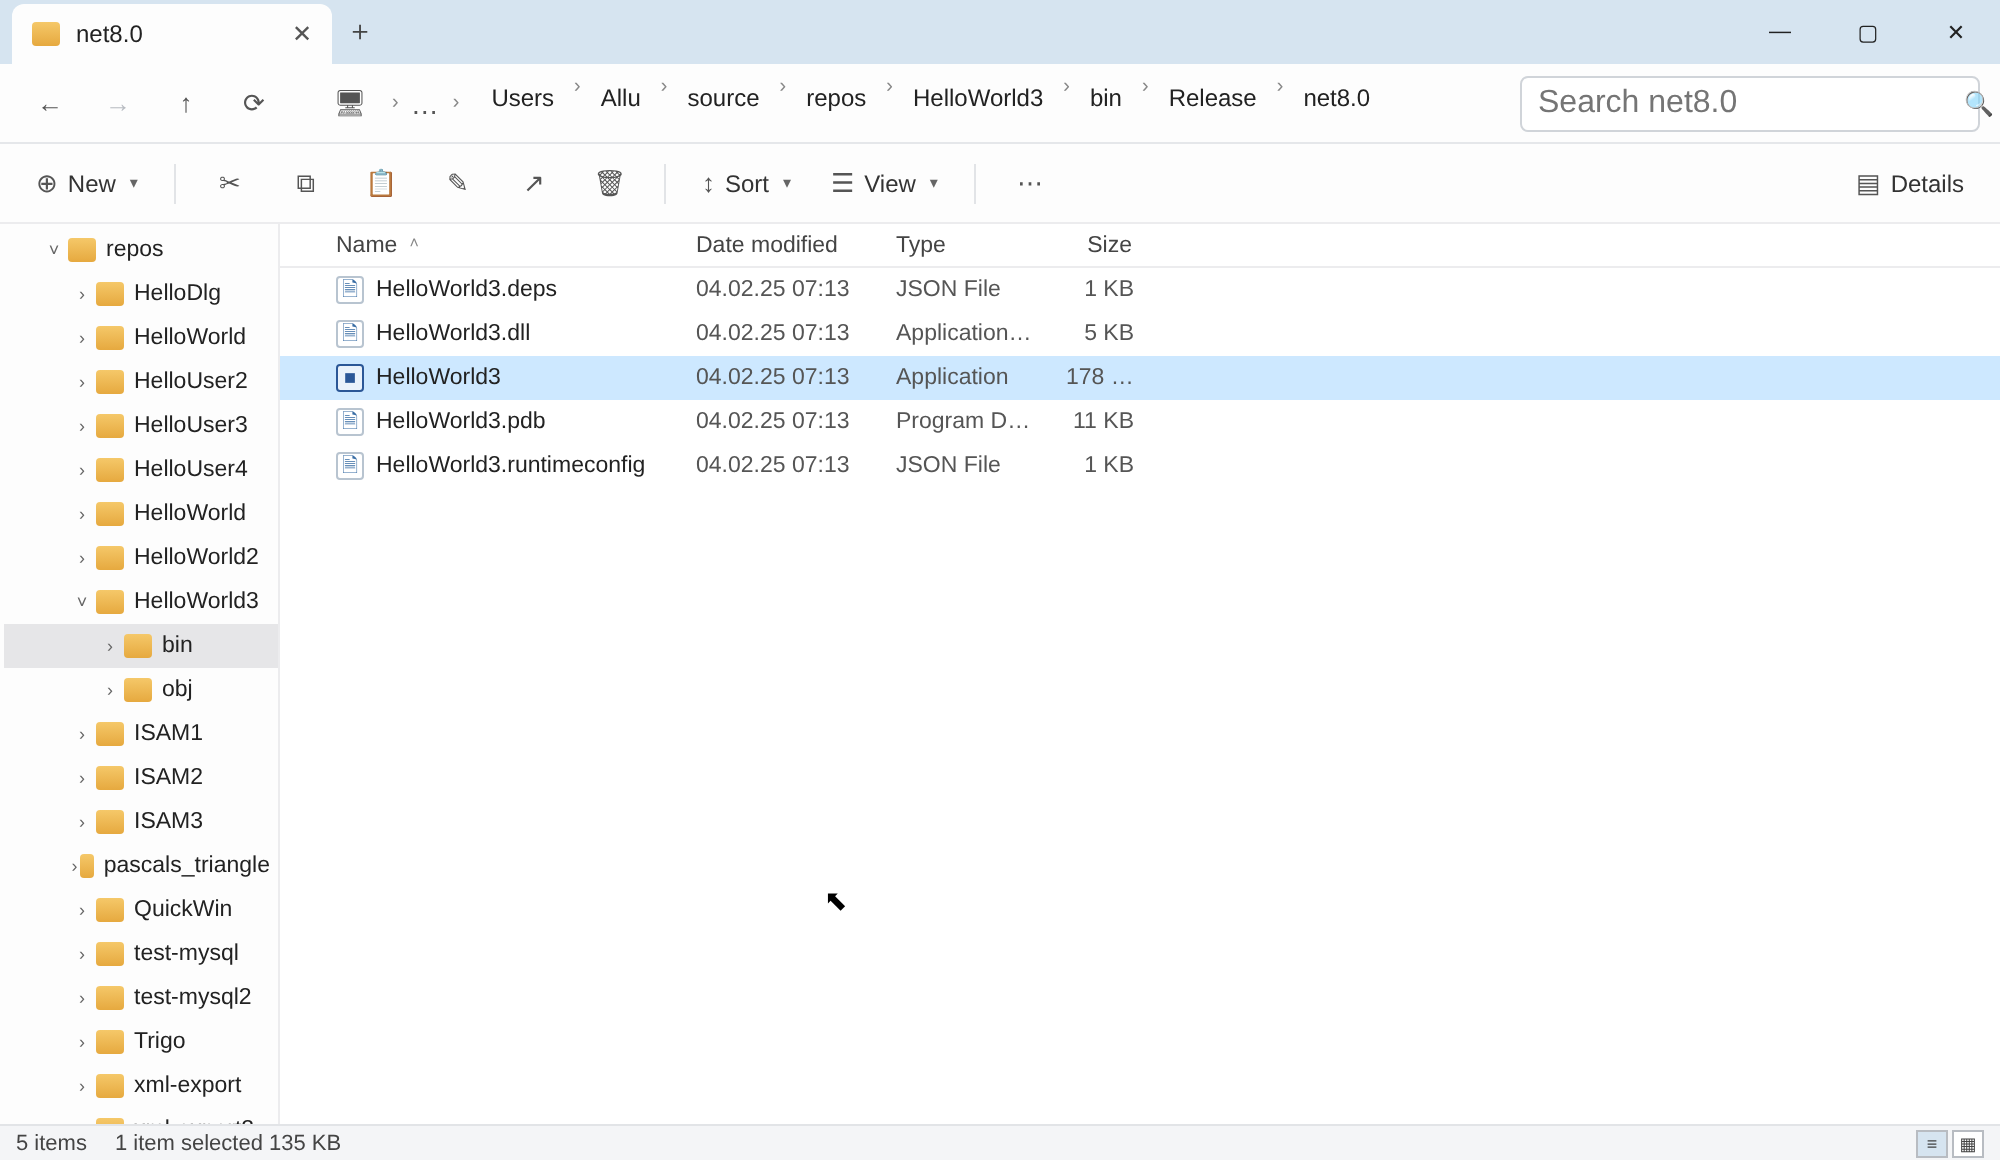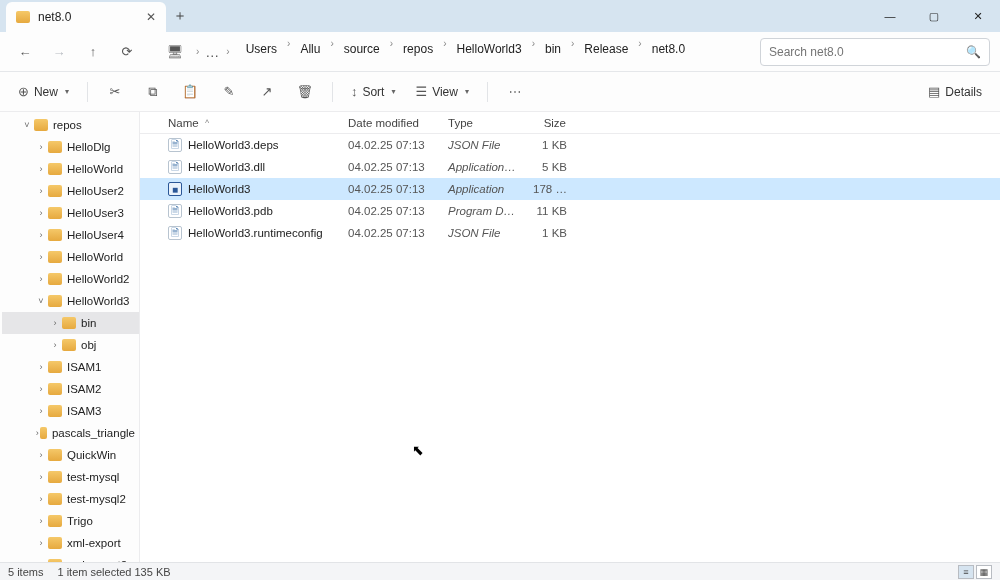--- a/index.html
+++ b/index.html
@@ -17,21 +17,21 @@
 
 
 .navrow { height: 40px; background: #fdfdfd; display: flex; align-items: center; padding: 0 10px; gap: 4px; border-bottom: 1px solid #e5e7ea; }
 .navbtn { width: 30px; height: 30px; display: flex; align-items: center; justify-content: center; color: #555; border-radius: 4px; cursor: pointer; font-size: 13px; }
 .navbtn.disabled { color: #b8bcc2; }
 .navsep { width: 10px; }
 .crumbs { flex: 1; display: flex; height: 28px; padding: 0 4px; gap: 2px; overflow: hidden; }
 .crumb { padding: 4px 6px; border-radius: 3px; cursor: pointer; white-space: nowrap; }
 .crumb-sep { color: #888; font-size: 10px; padding: 0 2px; }
 .searchbox { width: 230px; height: 28px; background: #fff; border: 1px solid #d0d4d9; border-radius: 4px; display: flex; align-items: center; padding: 0 8px; gap: 6px; }
-.searchbox input { border: none; outline: none; flex: 1; font-size: 12px; background: transparent; }
+.searchbox input { border: none; outline: none; flex: 1; font-size: 16px; background: transparent; }
 .searchico { color: #888; font-size: 12px; }
 
 
 .toolbar { height: 40px; background: #fdfdfd; display: flex; align-items: center; padding: 0 10px; gap: 4px; border-bottom: 1px solid #ececee; }
 .tbtn { height: 30px; display: flex; align-items: center; padding: 0 8px; gap: 5px; border-radius: 4px; cursor: pointer; color: #333; }
 .tbtn .ico { font-size: 13px; color: #555; }
 .tbtn.icon-only { width: 34px; justify-content: center; padding: 0; }
 .tbtn.disabled { color: #bcc0c6; }
 .tbtn.disabled .ico { color: #bcc0c6; }
 .tdiv { width: 1px; height: 20px; background: #e2e4e7; margin: 0 6px; }
@@ -54,21 +54,21 @@
 .col.date { width: 100px; }
 .col.type { width: 85px; }
 .col.size { width: 50px; text-align: right; justify-content:flex-end;}
 .col .sortarr { font-size: 8px; color: #888; }
 
 .filerow { display: flex; align-items: center; height: 22px; padding-left: 20px; cursor: pointer; }
 .filerow.selected { background: #cde8ff; }
 .filerow .cell { font-size: 11.5px; padding: 0 8px; overflow: hidden; text-overflow: ellipsis; white-space: nowrap; }
 .filerow .cell.name { width: 180px; display: flex; align-items: center; gap: 6px; }
 .filerow .cell.date { width: 100px; color: #555; }
-.filerow .cell.type { width: 85px; color: #555; font-style: italic; }
+.filerow .cell.type { width: 85px; color: #555; }
 .filerow .cell.size { width: 50px; text-align: right; color: #555; }
 .file-ico { width: 14px; height: 14px; display: inline-flex; align-items: center; justify-content: center; font-size: 10px; color: #3a6ea5; border: 1px solid #b8c4d0; background: #fff; border-radius: 2px; }
 .file-ico.exe { background: #eaf2fb; color: #2b5797; border-color: #2b5797; }
 
 
 .statusbar { height: 18px; background: #f4f5f7; border-top: 1px solid #e2e4e7; display: flex; align-items: center; padding: 0 8px; font-size: 11px; color: #444; gap: 14px; }
 .statusbar .spacer { flex: 1; }
 .viewswitch { display: flex; gap: 2px; }
 .viewswitch .vbtn { width: 16px; height: 14px; border: 1px solid #b8bcc2; background: #fff; display:flex; align-items:center; justify-content:center; font-size:9px; cursor:pointer;}
 .viewswitch .vbtn.active { background: #d6e4f0; }

